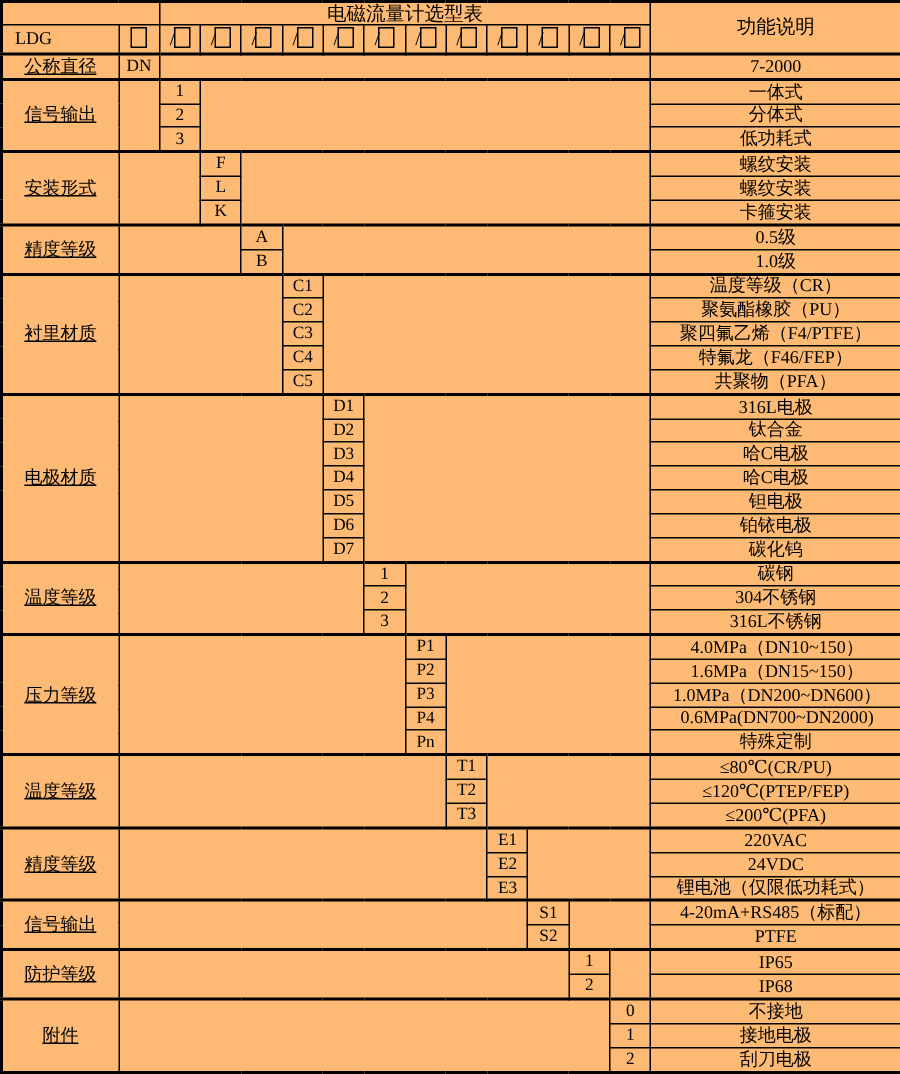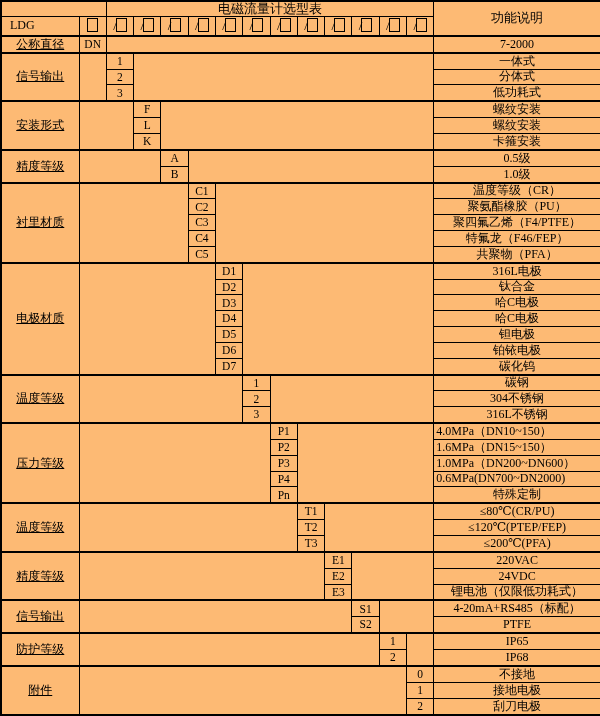--- a/index.html
+++ b/index.html
@@ -29,21 +29,21 @@
   td.fn-header{font-size:13px;}
   td.model-prefix{text-align:left;padding-left:8px;font-size:12px;}
   td.slot{font-size:13px;letter-spacing:-1px;padding:0;}
   td.slot .sq{
     display:inline-block;width:9px;height:12px;
     border:1px solid #000;vertical-align:-2px;
   }
   td.cat-label{font-size:12px;text-decoration:underline;}
   td.code{font-size:11.5px;}
   td.desc{font-size:12px;}
-  td.desc.left{text-align:left;padding-left:2px;}
+  td.desc.left{text-align:center;padding-left:2px;}
   tr.cat-start td{border-top:2px solid #000;}
 </style>
 </head>
 <body>
 
 <div id="wrap">
   <table id="selection-table">
     <colgroup id="cols">
         <col style="width: 78px;">
         <col style="width: 27.3px;">

